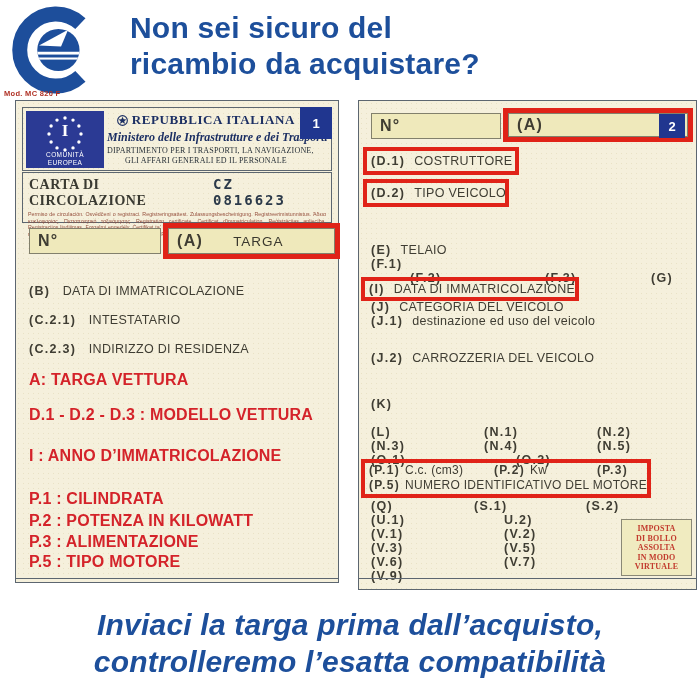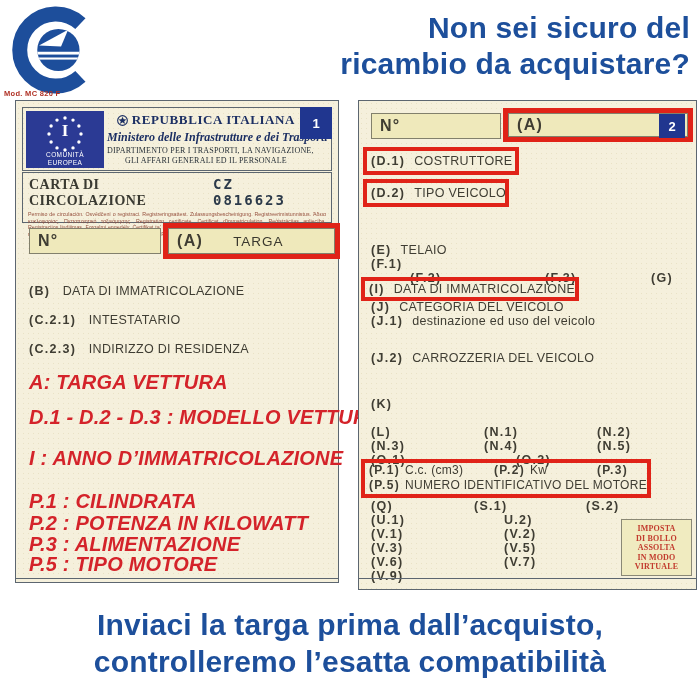--- a/index.html
+++ b/index.html
@@ -1,21 +1,21 @@
 <!DOCTYPE html>
 <html><head>
 <meta charset="utf-8">
 <style>
   * { margin:0; padding:0; box-sizing:border-box; }
   body { background:#ffffff; font-family:"Liberation Sans", sans-serif; }
   .stage { position:relative; width:700px; height:700px; background:#ffffff; overflow:hidden; }
 
   
   .logo { position:absolute; left:10px; top:5px; width:88px; height:90px; }
-  .title { position:absolute; left:130px; top:10px; width:560px; text-align:right;
+  .title { position:absolute; left:130px; top:10px; width:560px; text-align:left;
            font-weight:bold; font-size:30px; line-height:36px; color:#1d4f9b; letter-spacing:0.2px; }
   .mod { position:absolute; left:4px; top:89px; font-size:7.5px; font-weight:bold; color:#b03226; letter-spacing:0.3px; }
 
   
   .doc { position:absolute; border:1.5px solid #5c6670;
          background-color:#f5f0dc;
          background-image:radial-gradient(#e9e2c5 0.9px, rgba(0,0,0,0) 1px);
          background-size:5px 5px; }
   .doc1 { left:15px; top:100px; width:324px; height:483px; }
   .doc2 { left:358px; top:100px; width:339px; height:490px; }
@@ -50,22 +50,22 @@
   .docnum { margin-left:auto; margin-right:12px; font-family:"DejaVu Sans Mono", monospace;
             font-weight:bold; font-size:14px; letter-spacing:2px; color:#2c3a4a; }
   .multi { padding:2px 5px 0 5px; font-size:5.3px; line-height:6.6px; color:#96503e; text-align:justify; }
 
   .nfield1 { position:absolute; left:13px; top:127px; width:132px; height:26px; padding-left:8px; }
   .targabox { position:absolute; left:147px; top:122px; width:177px; height:36px; }
   .targabox .yfield { width:100%; height:100%; padding-left:8px; }
   .targa { font-size:13.5px; color:#3a382e; letter-spacing:1px; margin-left:30px; }
 
   .frow { position:absolute; left:13px; font-size:12.5px; white-space:nowrap; }
-  .ann { position:absolute; left:13px; font-weight:bold; font-size:20px; color:#d4232a;
-         letter-spacing:0.2px; white-space:nowrap;font-style:italic; }
+  .ann { position:absolute; left:13px; font-weight:bold; font-size:16px; color:#d4232a;
+         letter-spacing:0.2px; white-space:nowrap; }
 
   
   .nfield2 { position:absolute; left:12px; top:12px; width:130px; height:26px; padding-left:8px; }
   .afield2 { position:absolute; left:144px; top:7px; width:190px; height:34px; }
   .afield2 .yfield { position:relative; width:100%; height:100%; padding-left:8px; }
   .p2n { position:absolute; right:2px; top:0px; width:26px; height:24px; }
 
   .dbox { position:absolute; border:4px solid #e02318; display:flex; align-items:center;
           padding:0 4px; font-size:12.5px; height:28px; }
   .d1 { left:4px; top:46px; width:156px; }
@@ -89,21 +89,21 @@
   .pbox .c2 { display:inline-flex; width:103px; flex:none; }
   .pbox .flabel { margin-left:5px; }
 
   .imposta { position:absolute; left:262px; top:418px; width:71px; height:57px;
              background:#f0ebc0; border:1px solid #8a8876; text-align:center;
              font-family:"Liberation Serif", serif; font-weight:bold; font-size:8px;
              line-height:9.6px; color:#c23b2e; padding-top:4px; letter-spacing:0.2px; }
 
   
   .footer { position:absolute; left:0; top:606px; width:700px; text-align:center;
-            font-weight:bold; font-size:30px; line-height:37px; color:#1d4f9b; letter-spacing:0.2px; }
+            font-weight:bold; font-size:30px; line-height:37px; color:#1d4f9b; letter-spacing:0.2px;font-style:italic; }
 </style>
 </head>
 <body>
 
 <div class="stage">
 
   <svg class="logo" viewBox="0 0 100 100">
     <path d="M 80 20 A 41 41 0 1 0 80 80" fill="none" stroke="#1d4e9b" stroke-width="17"></path>
     <clipPath id="discclip">
         <circle cx="55" cy="50" r="24"></circle>

